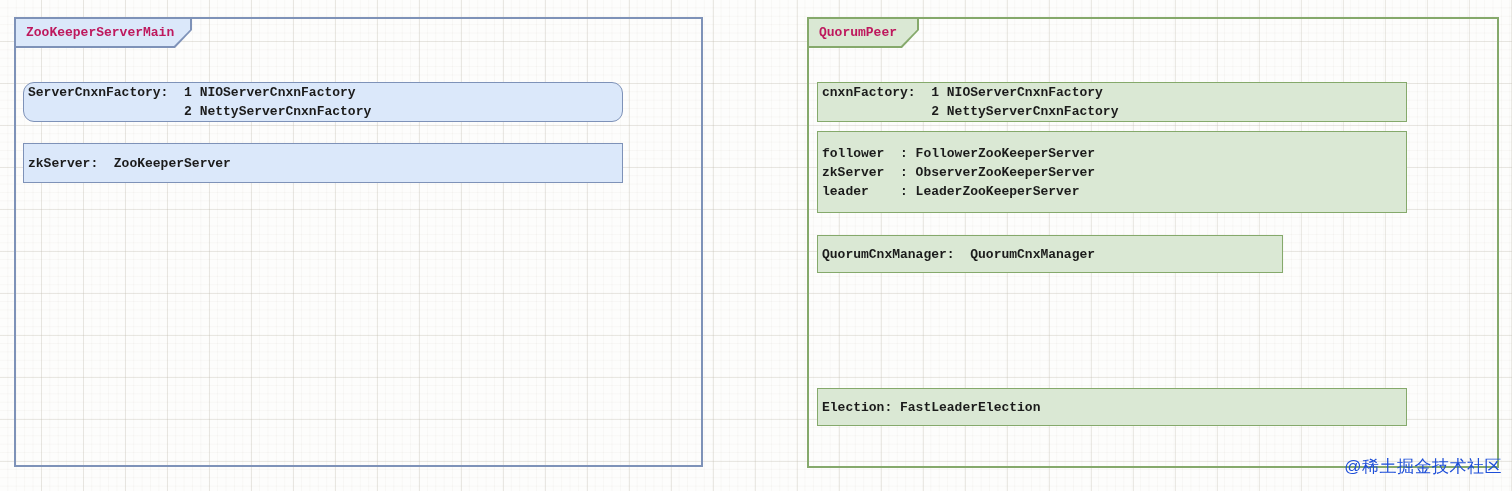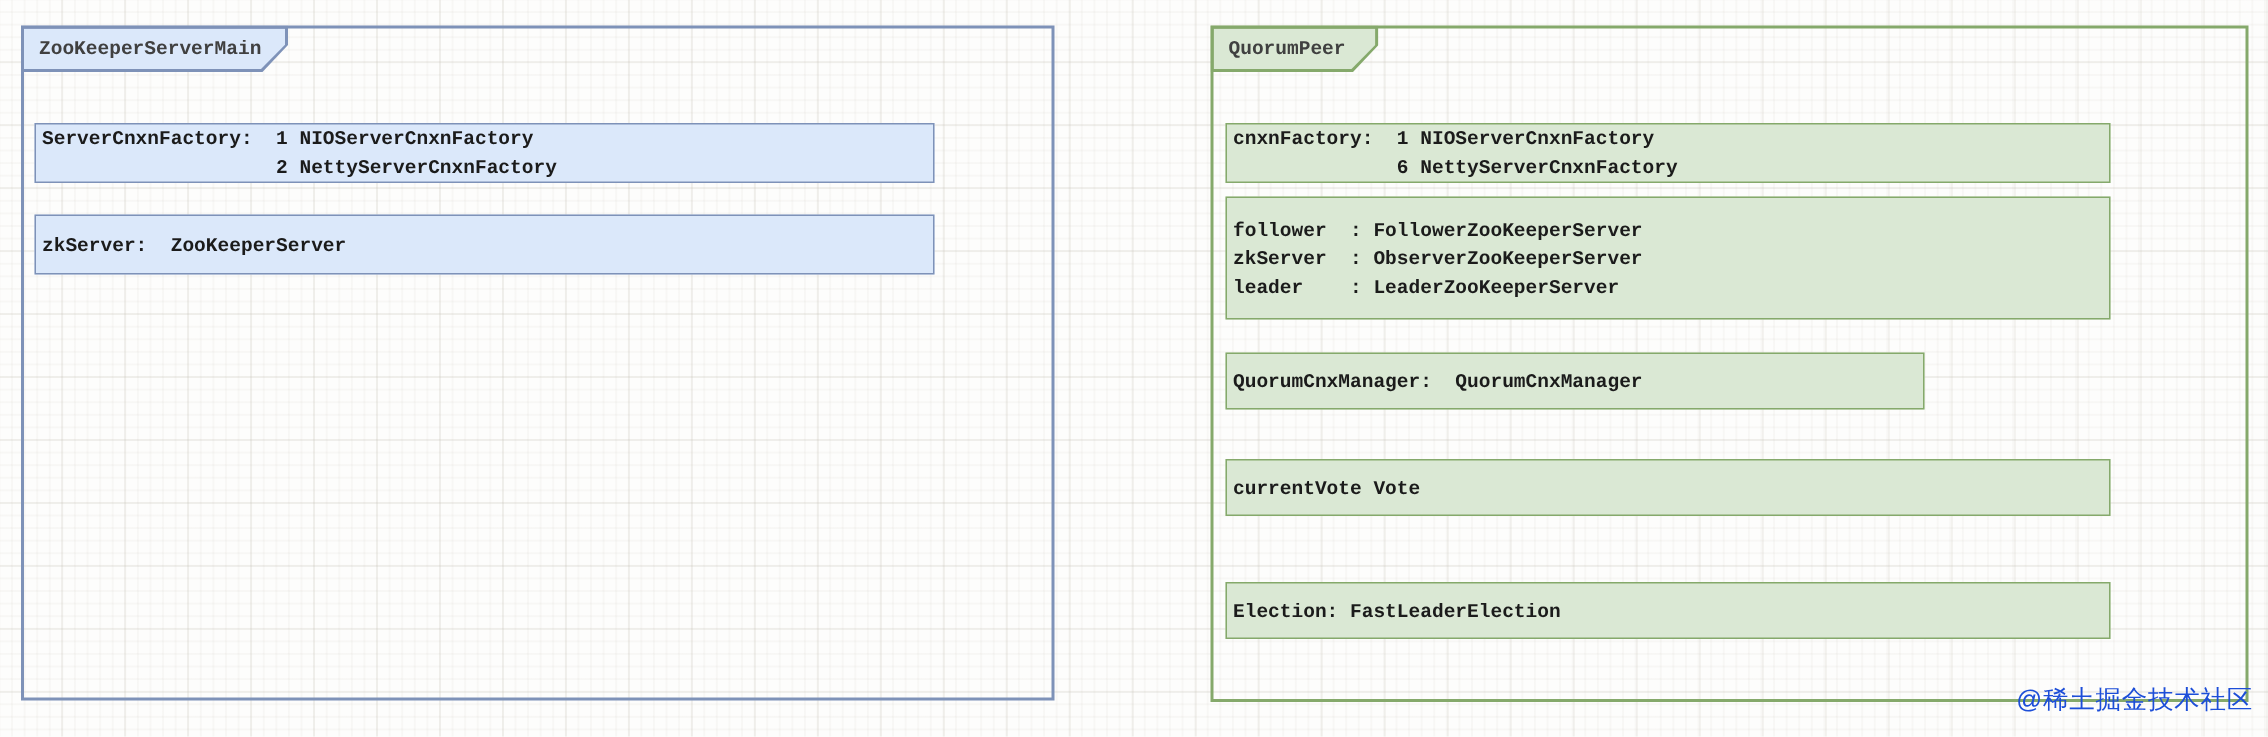--- a/index.html
+++ b/index.html
@@ -37,21 +37,21 @@
   .tab-inner {
     position: absolute;
     inset: 2px;
     clip-path: polygon(0 0, 100% 0, 100% 40%, calc(100% - 16px) 100%, 0 100%);
     display: flex;
     align-items: center;
     padding-left: 10px;
     box-sizing: border-box;
     font-size: 13px;
     font-weight: 700;
-    color: #404040;
+    color: #be185d;
     white-space: pre;
   }
   .tab.blue  .tab-inner { background: #dbe8fa; }
   .tab.green .tab-inner { background: #dae8d4; }
 
   .field {
     position: absolute;
     box-sizing: border-box;
     display: flex;
     align-items: center;
@@ -74,35 +74,34 @@
     font-size: 17px;
     color: #1d4ed8;
     z-index: 4;
     letter-spacing: 0.5px;
   }
 </style>
 </head>
 <body>
 
 <div class="frame blue" style="left:14px; top:17px; width:689px; height:450px;">
-  <div class="field blue" style="left:7px; top:63px; width:600px; height:40px;">ServerCnxnFactory:  1 NIOServerCnxnFactory
+  <div class="field blue" style="left:7px; top:63px; width:600px; height:40px;border-radius:11px;">ServerCnxnFactory:  1 NIOServerCnxnFactory
                     2 NettyServerCnxnFactory</div>
   <div class="field blue" style="left:7px; top:124px; width:600px; height:40px;">zkServer:  ZooKeeperServer</div>
 </div>
 <div class="tab blue" style="left:14px; top:17px; width:178px; height:31px;">
   <div class="tab-inner">ZooKeeperServerMain</div>
 </div>
 
 <div class="frame green" style="left:807px; top:17px; width:692px; height:451px;">
   <div class="field green" style="left:8px; top:63px; width:590px; height:40px;">cnxnFactory:  1 NIOServerCnxnFactory
-              6 NettyServerCnxnFactory</div>
+              2 NettyServerCnxnFactory</div>
   <div class="field green" style="left:8px; top:112px; width:590px; height:82px;">follower  : FollowerZooKeeperServer
 zkServer  : ObserverZooKeeperServer
 leader    : LeaderZooKeeperServer</div>
   <div class="field green" style="left:8px; top:216px; width:466px; height:38px;">QuorumCnxManager:  QuorumCnxManager</div>
-  <div class="field green" style="left:8px; top:287px; width:590px; height:38px;">currentVote Vote</div>
   <div class="field green" style="left:8px; top:369px; width:590px; height:38px;text-align:center;">Election: FastLeaderElection</div>
 </div>
 <div class="tab green" style="left:807px; top:17px; width:112px; height:31px;font-family:Liberation Mono, monospace;">
   <div class="tab-inner">QuorumPeer</div>
 </div>
 
 <div class="watermark">@稀土掘金技术社区</div>
 
 </body></html>

